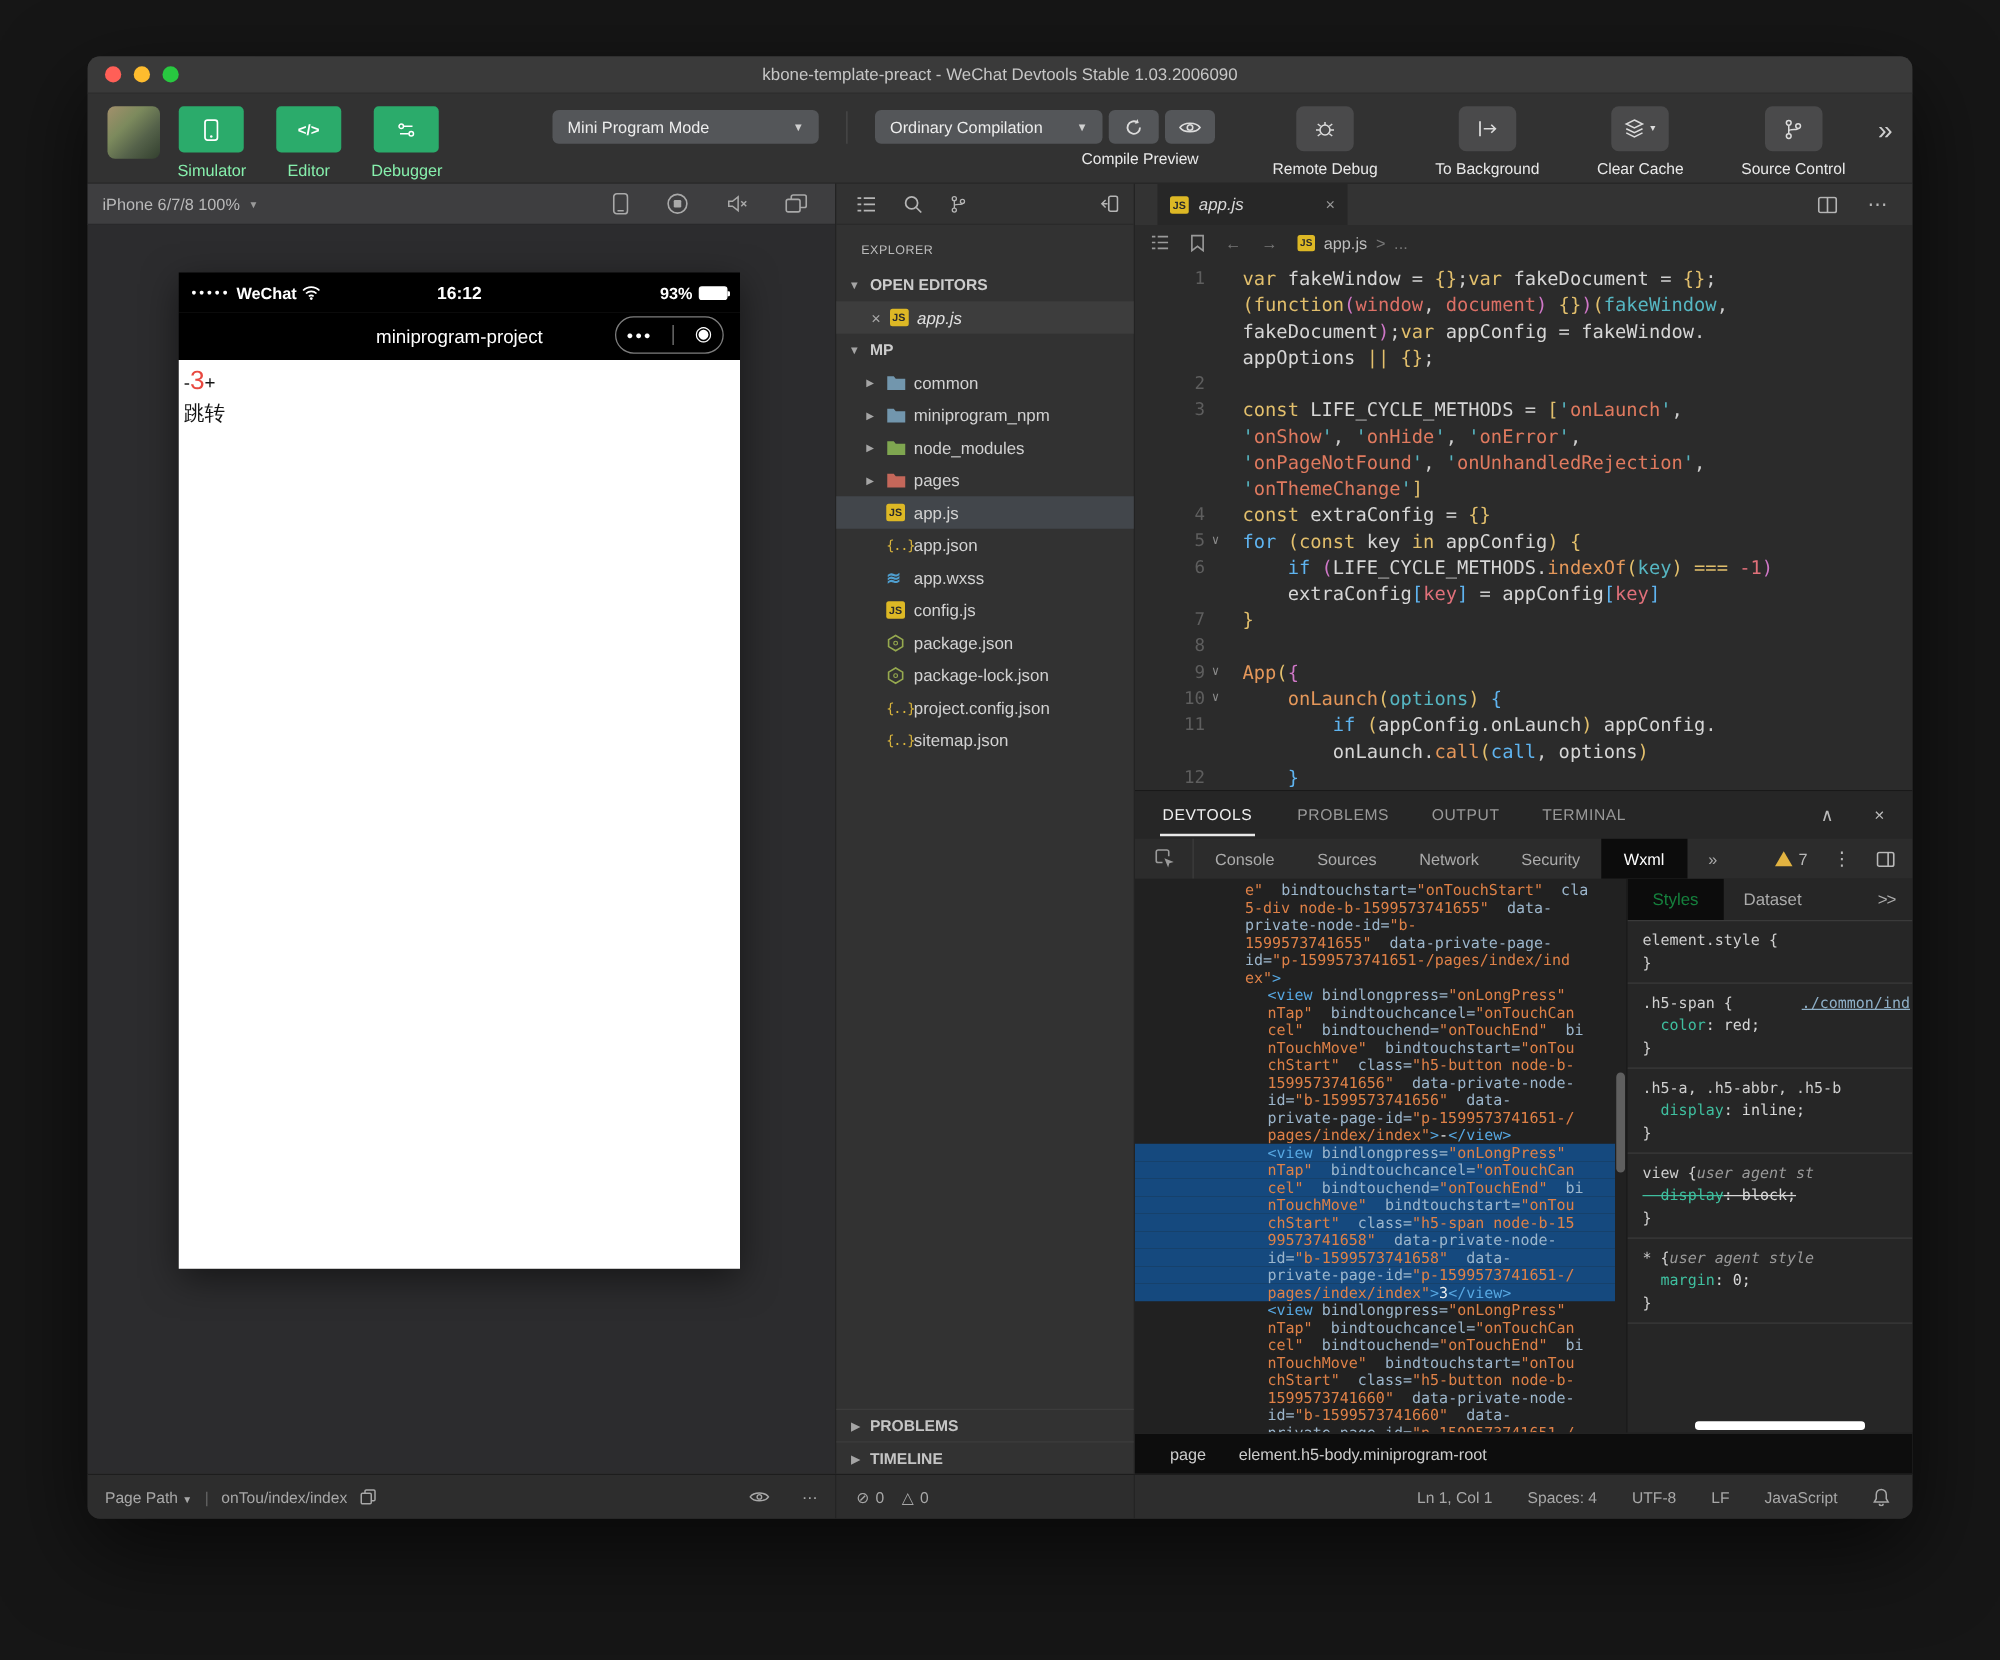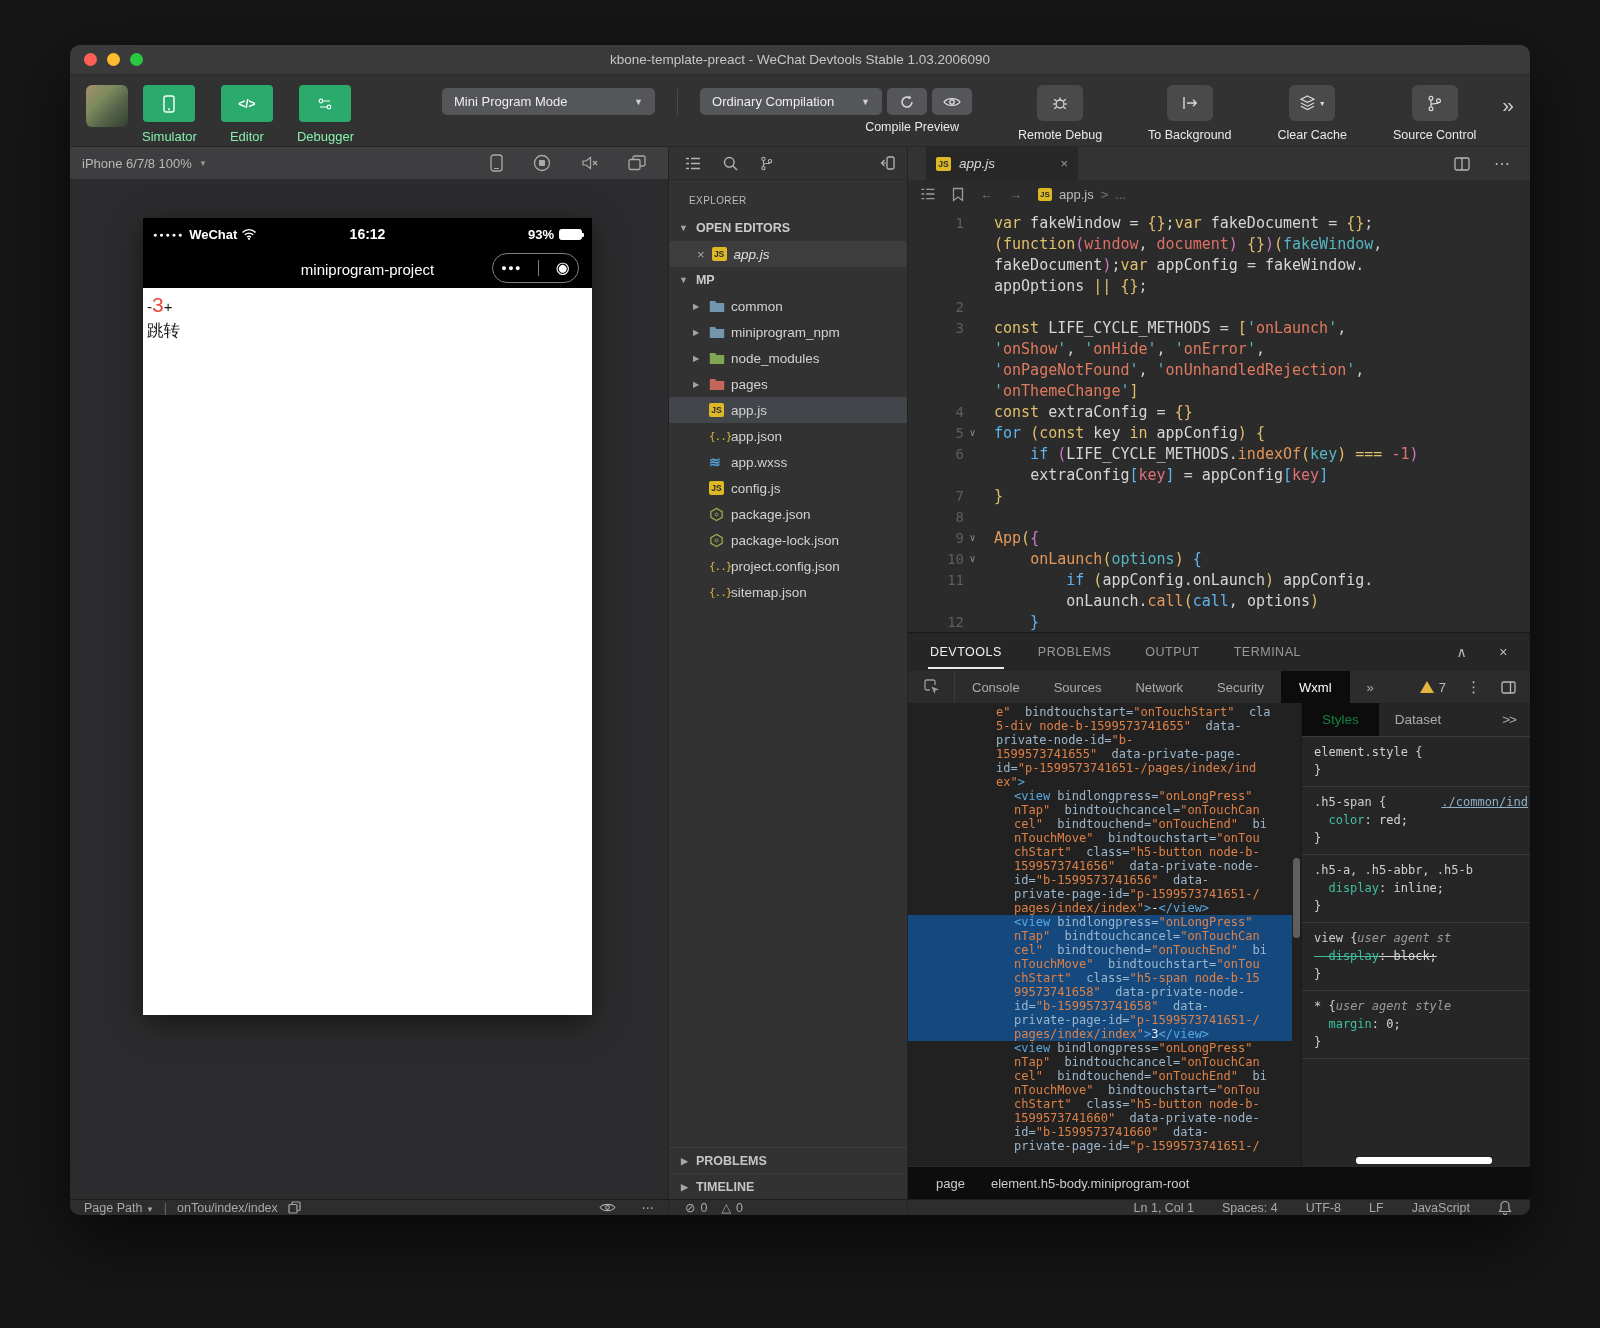--- a/index.html
+++ b/index.html
@@ -121,21 +121,21 @@
   .ssec{border-bottom:1px solid #3a3a3a;padding:6px 0 7px 0;}
   .srow{height:18px;line-height:18px;padding-left:12px;white-space:pre;position:relative;overflow:hidden;}
   .s-sel{color:#cfcfcf}.s-prop{color:#3fbf9f}.s-val{color:#d8d8d8}
   .s-ua{color:#9a9a9a;font-style:italic;}
   .s-lnk{position:absolute;right:2px;top:0;color:#8fb0c8;text-decoration:underline;max-width:90px;overflow:hidden;display:inline-block;}
   .s-pstrike{color:#3fbf9f;text-decoration:line-through;}
   .s-vstrike{color:#d8d8d8;text-decoration:line-through;}
   .hscroll{position:absolute;bottom:2px;right:38px;width:136px;height:7px;background:#ffffff;border-radius:3px;}
   .dt-crumb{height:33px;background:#0d0d0d;display:flex;align-items:center;gap:26px;padding-left:28px;color:#cccccc;font-size:13px;flex:0 0 auto;border-top:1px solid #2a2a2a;}
   
-  .statusbar{height:16px;background:#2d2d2d;border-top:1px solid #1d1d1d;display:flex;align-items:stretch;color:#a8a8a8;font-size:12.5px;flex:0 0 auto;}
+  .statusbar{height:36px;background:#2d2d2d;border-top:1px solid #1d1d1d;display:flex;align-items:stretch;color:#a8a8a8;font-size:12.5px;flex:0 0 auto;}
   .sb1{width:598px;display:flex;align-items:center;gap:10px;padding:0 14px;flex:0 0 auto;}
   .sb1 .caret{font-size:8px;}
   .sb1 .bar{color:#666;}
   .sb1 .right{margin-left:auto;display:flex;align-items:center;gap:26px;}
   .sb2{width:240px;border-left:1px solid #242424;border-right:1px solid #242424;display:flex;align-items:center;gap:6px;padding-left:16px;flex:0 0 auto;}
   .sb2 .g{display:flex;align-items:center;gap:5px;margin-right:8px;}
   .sb3{flex:1;display:flex;align-items:center;justify-content:flex-end;gap:28px;padding-right:18px;}
   svg{display:block;}
 </style>
 </head>

